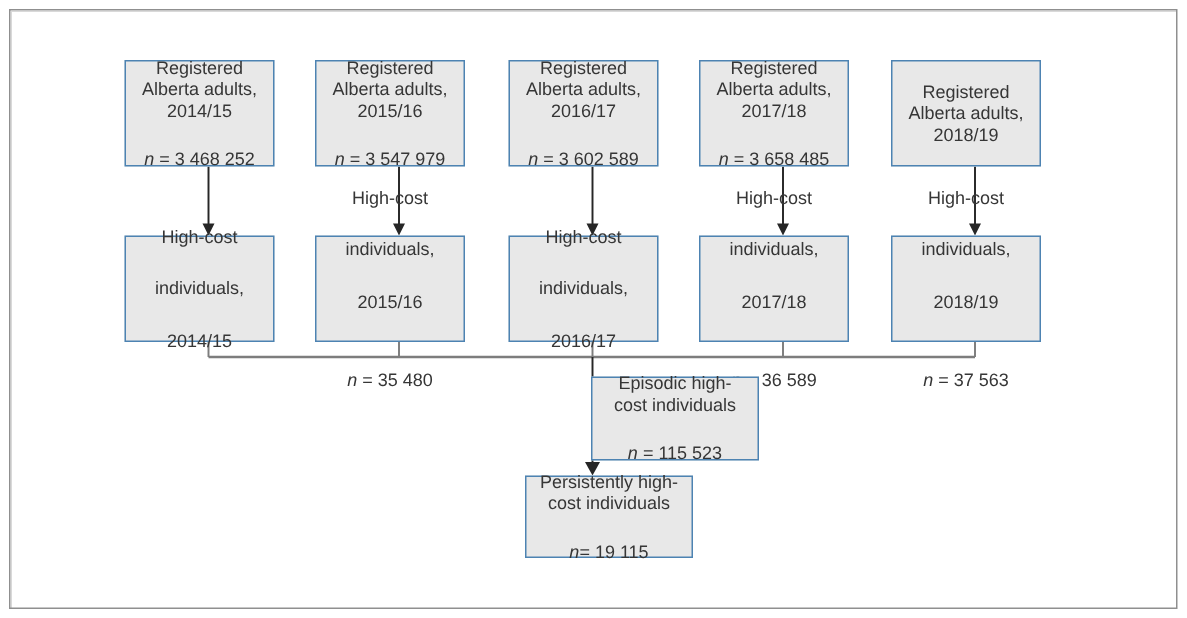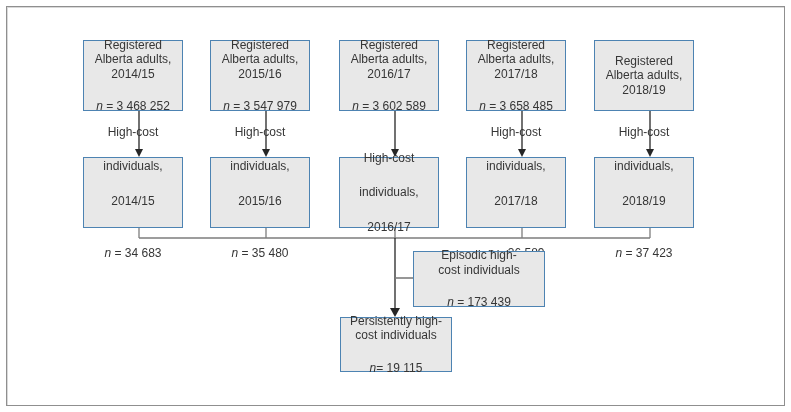--- a/index.html
+++ b/index.html
@@ -37,22 +37,22 @@
   .box .nvar { font-style: italic; }
   
   .c1 { left: 83px; }
   .c2 { left: 210px; }
   .c3 { left: 339px; }
   .c4 { left: 466px; }
   .c5 { left: 594px; }
   
   .r1 { top: 40px;  height: 71px; }
   .r2 { top: 157px; height: 71px; gap: 20px; }
-  #box-episodic   { left: 413px; top: 251px; width: 132px; height: 56px; }
-  #box-persistent { left: 340px; top: 317px; width: 112px; height: 55px; }
+  #box-episodic   { left: 394px; top: 251px; width: 112px; height: 56px; }
+  #box-persistent { left: 350px; top: 317px; width: 112px; height: 55px; }
   #connectors {
     position: absolute;
     left: 0; top: 0;
     width: 791px; height: 412px;
     pointer-events: none;
   }
 </style>
 </head>
 <body>
 
@@ -127,21 +127,20 @@
   <div class="box c5 r1">
     <div class="ln">Registered</div>
     <div class="ln">Alberta adults,</div>
     <div class="ln">2018/19</div>
   </div>
 
   <div class="box c1 r2">
     <div class="ln">High-cost</div>
     <div class="ln">individuals,</div>
     <div class="ln">2014/15</div>
-    <div class="nline"><span class="nvar">n</span><span> = 34 683</span></div>
   </div>
   <div class="box c2 r2">
     <div class="ln">High-cost</div>
     <div class="ln">individuals,</div>
     <div class="ln">2015/16</div>
     <div class="nline"><span class="nvar">n</span><span> = 35 480</span></div>
   </div>
   <div class="box c3 r2">
     <div class="ln">High-cost</div>
     <div class="ln">individuals,</div>
@@ -150,27 +149,27 @@
   <div class="box c4 r2">
     <div class="ln">High-cost</div>
     <div class="ln">individuals,</div>
     <div class="ln">2017/18</div>
     <div class="nline"><span class="nvar">n</span><span> = 36 589</span></div>
   </div>
   <div class="box c5 r2">
     <div class="ln">High-cost</div>
     <div class="ln">individuals,</div>
     <div class="ln">2018/19</div>
-    <div class="nline"><span class="nvar">n</span><span> = 37 423</span></div>
+    <div class="nline"><span class="nvar">n</span><span> = 37 563</span></div>
   </div>
 
   <div class="box" id="box-episodic">
     <div class="ln">Episodic high-</div>
     <div class="ln">cost individuals</div>
-    <div class="nline"><span class="nvar">n</span><span> = 173 439</span></div>
+    <div class="nline"><span class="nvar">n</span><span> = 115 523</span></div>
   </div>
 
   <div class="box" id="box-persistent">
     <div class="ln">Persistently high-</div>
     <div class="ln">cost individuals</div>
     <div class="nline"><span class="nvar">n</span><span>= 19 115</span></div>
   </div>
 </div>
 
 </body></html>

